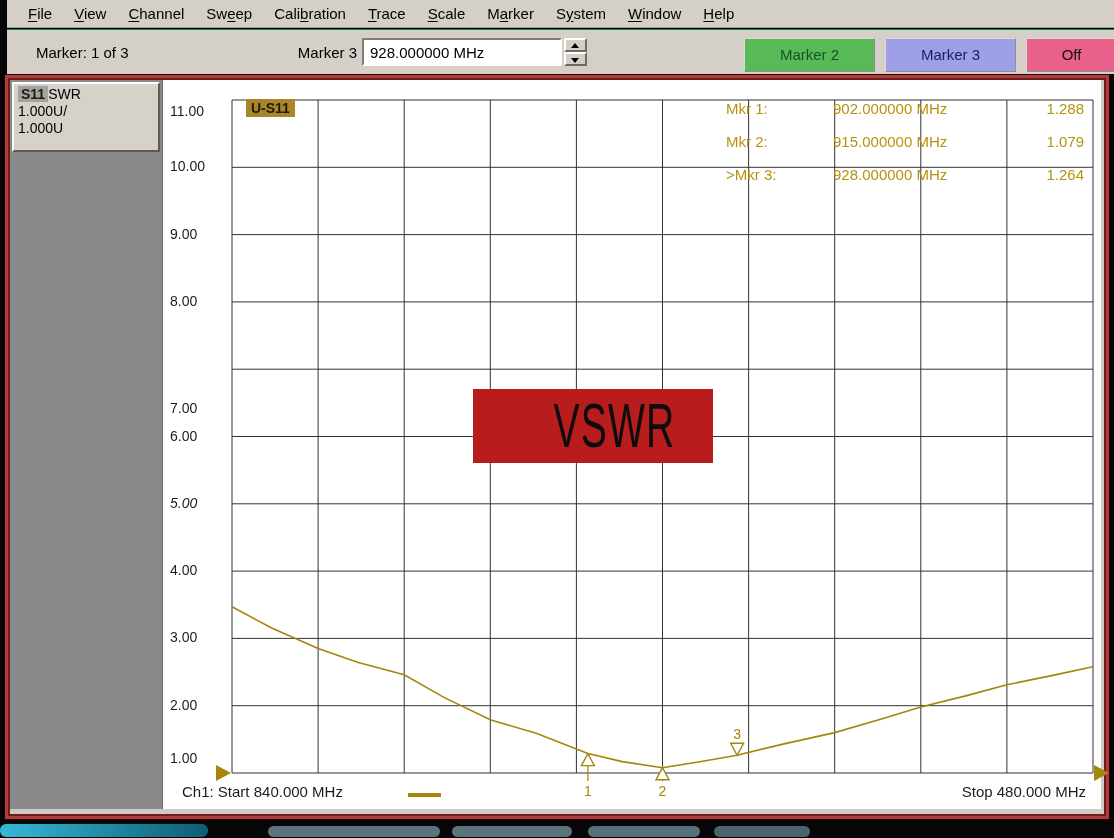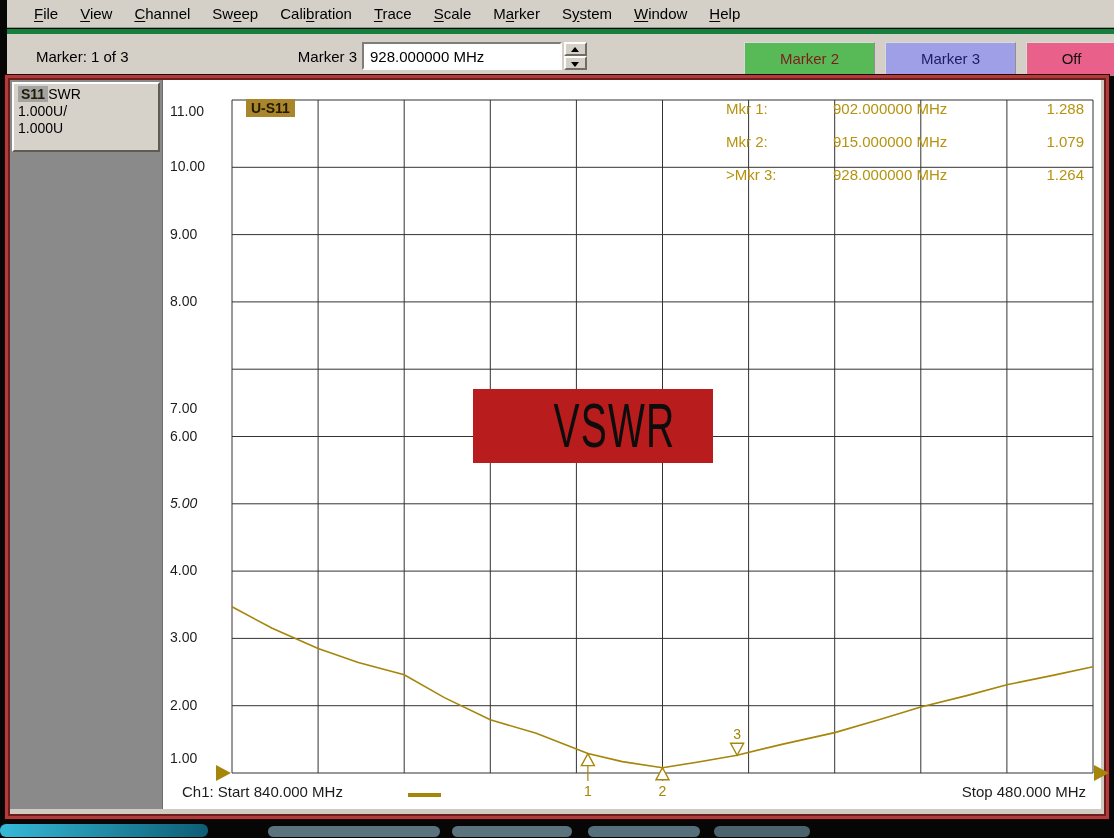--- a/index.html
+++ b/index.html
@@ -4,29 +4,29 @@
 <style>
   * { margin:0; padding:0; box-sizing:border-box; }
   html,body { width:1114px; height:838px; }
   body {
     position:relative; overflow:hidden; background:#060606;
     font-family:"Liberation Sans", sans-serif; color:#111;
   }
   
   .menubar {
     position:absolute; left:7px; top:0; width:1107px; height:28px;
-    background:#d4d0c8; display:flex; align-items:center; padding-left:16px;
+    background:#d4d0c8; display:flex; align-items:center; padding-left:10px;
     border-bottom:1px solid #9a9790;
   }
   .menu-item { font-size:15px; padding:3px 11px; color:#000; cursor:default; white-space:nowrap; }
   .menu-item u { text-underline-offset:2px; }
   
   .toolbar {
     position:absolute; left:7px; top:29px; width:1107px; height:45px;
-    background:#d4d0c8; border-top:5px solid #15803d;
+    background:#d4d0c8; border-top:1px solid #15803d;
   }
   .tb-label { position:absolute; font-size:15px; color:#000; white-space:nowrap; }
   .tb-input {
     position:absolute; left:355px; top:8px; width:200px; height:28px;
     background:#fff; border:2px solid; border-color:#807d76 #fdfdfd #fdfdfd #807d76;
     font-family:"Liberation Sans",sans-serif; font-size:15px; padding:0 6px; color:#000;
   }
   .spinner { position:absolute; left:557px; top:8px; width:23px; height:28px; }
   .spin-btn {
     position:absolute; left:0; width:23px; height:14px; background:#d4d0c8;
@@ -112,21 +112,21 @@
 </div>
 
 <div class="toolbar">
   <span class="tb-label" style="left:29px; top:14px;">Marker: 1 of 3</span>
   <span class="tb-label" style="left:270px; top:14px; width:80px; text-align:right;">Marker 3</span>
   <input class="tb-input" readonly="" value="928.000000 MHz" style="">
   <div class="spinner">
     <div class="spin-btn up"></div>
     <div class="spin-btn down"></div>
   </div>
-  <div class="marker-btn" style="left: 737px; width: 131px; background: rgb(87, 186, 87); color: #7f1d1d;">Marker 2</div>
+  <div class="marker-btn" style="left: 737px; width: 131px; background: rgb(87, 186, 87); color: #14532d;">Marker 2</div>
   <div class="marker-btn" style="left: 878px; width: 131px; background: rgb(159, 159, 232); color: rgb(27, 27, 102);">Marker 3</div>
   <div class="marker-btn" style="left: 1019px; width: 91px; background: rgb(233, 96, 138); color: rgb(17, 17, 17);">Off</div>
 </div>
 
 <div class="vna-window"></div>
 
 <div class="sidebar"></div>
 <div class="trace-panel">
   <div>
     <span class="chip">S11</span><span>SWR</span>

